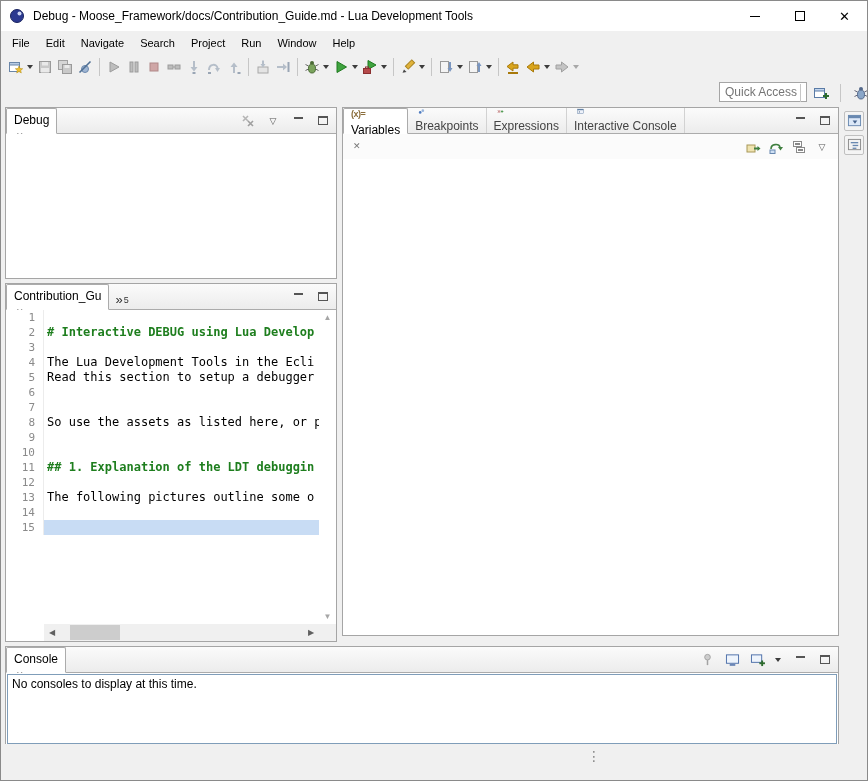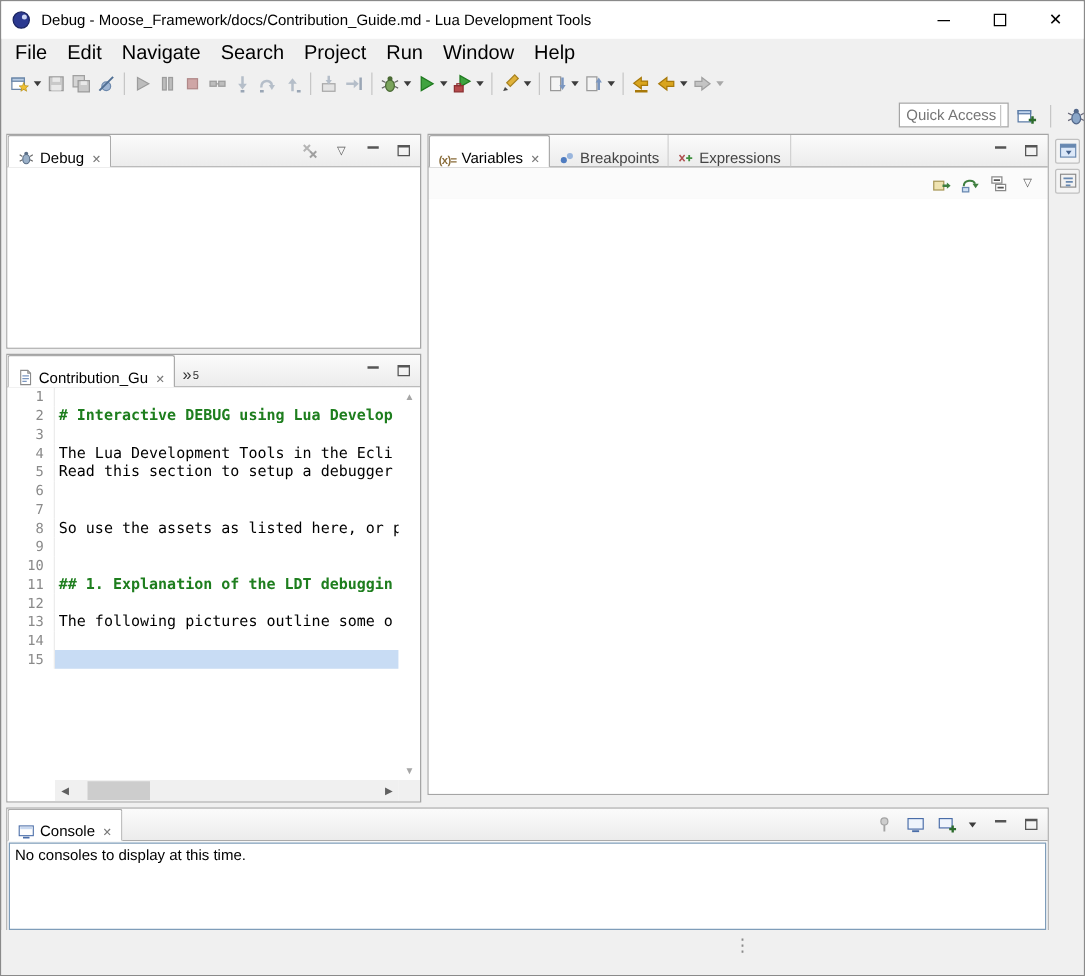--- a/index.html
+++ b/index.html
@@ -11,39 +11,39 @@
   .titlebar { position:absolute; left:0; top:0; width:100%; height:30px; background:#ffffff; display:flex; align-items:center; }
   .app-icon { margin:0 8px; width:16px; height:16px; flex:none; }
   .title-text { font-size:12px; color:#000; white-space:nowrap; }
   .win-controls { position:absolute; right:0; top:0; height:30px; display:flex; }
   .win-btn { width:45px; height:30px; display:flex; align-items:center; justify-content:center; font-size:13px; cursor:default; }
   .glyph-min { width:10px; height:1px; background:#000; }
   .glyph-max { width:10px; height:10px; border:1px solid #000; }
 
   
   .menubar { position:absolute; top:30px; left:0; width:100%; height:23px; display:flex; align-items:center; padding-left:3px; }
-  .menu-item { padding:3px 8px; font-size:16px; }
+  .menu-item { padding:3px 8px; font-size:11px; }
 
   
   .toolbar1 { position:absolute; top:53px; left:0; width:100%; height:26px; display:flex; align-items:center; padding-left:5px; }
   .tbtn { height:22px; min-width:20px; display:flex; align-items:center; justify-content:center; padding:0 1px; border:1px solid transparent; }
   .dd { margin:0 2px 0 1px; width:0; height:0; border-left:3px solid transparent; border-right:3px solid transparent; border-top:4px solid #3c3c3c; }
   .dd.dis { border-top-color:#a8a8a8; }
   .tsep { width:1px; height:18px; background:#c6c6c6; margin:0 4px; flex:none; }
   .toolbar2 { position:absolute; top:79px; left:0; width:100%; height:25px;margin-left:40px; }
   .qa-cluster { position:absolute; right:100px; top:2px; display:flex; align-items:center; }
   .qa-input { width:88px; height:20px; border:1px solid #a5a5a5; font-size:12px; padding:1px 5px; background:#fff; color:#333; font-family:"Liberation Sans",sans-serif; }
   .persp-cluster { position:absolute; right:6px; top:1px; display:flex; align-items:center; gap:3px; height:24px; }
   .pbtn { width:25px; height:22px; display:flex; align-items:center; justify-content:center; border:1px solid transparent; }
   .pbtn.active { background:#d6e6f8; border:1px solid #7aa2d4; border-radius:2px; }
 
   
   .panel { position:absolute; background:#f0f0f0; border:1px solid #a5a5a5; display:flex; flex-direction:column; }
   .tabrow { height:26px; display:flex; align-items:flex-end; border-bottom:1px solid #ababab; background:linear-gradient(#fbfbfb,#ececec); position:relative; flex:none; }
-  .tab { height:25px; display:flex; align-items:flex-end; gap:4px; padding:0 7px; color:#444; border-right:1px solid #d2d2d2; font-size:12px; white-space:nowrap; }
+  .tab { height:25px; display:flex; align-items:flex-start; gap:4px; padding:0 7px; color:#444; border-right:1px solid #d2d2d2; font-size:12px; white-space:nowrap;flex-direction:column; }
   .tab.selected { background:#fff; color:#000; border:1px solid #ababab; border-bottom:1px solid #fff; margin-bottom:-1px; height:26px; border-radius:2px 2px 0 0; }
   .tab-close { font-size:9px; color:#777; margin-left:2px; }
   .panel-controls { position:absolute; right:5px; top:5px; display:flex; gap:9px; align-items:center; }
   .pc-btn { width:16px; height:15px; display:flex; align-items:center; justify-content:center; color:#555; font-size:9px; }
   .ico-min2 { width:9px; height:2px; background:#555; margin-top:-6px; }
   .ico-max { width:10px; height:9px; border:1px solid #555; border-top:2px solid #555; }
   .panel-body { flex:1; background:#fff; position:relative; overflow:hidden; }
   .overflow-chevron { display:flex; align-items:flex-end; padding:0 6px 4px 6px; color:#333; }
   .overflow-chevron .chev { font-size:13px; line-height:10px; }
   .overflow-chevron .cnt { font-size:9px; margin-left:1px; }
@@ -459,20 +459,28 @@
         <span>Breakpoints</span>
       </div>
       <div class="tab">
         <svg width="13" height="13" viewBox="0 0 16 16">
             <path d="M2 5 L7 11 M7 5 L2 11" stroke="#b05050" stroke-width="1.5"></path>
             <line x1="11.5" y1="5" x2="11.5" y2="11" stroke="#3f8f3f" stroke-width="1.8"></line>
             <line x1="8.5" y1="8" x2="14.5" y2="8" stroke="#3f8f3f" stroke-width="1.8"></line>
           </svg>
         <span>Expressions</span>
       </div>
+      <div class="tab">
+        <svg width="13" height="13" viewBox="0 0 16 16">
+            <rect x="1.5" y="2.5" width="13" height="10" fill="#eef2fa" stroke="#5a7aa0"></rect>
+            <rect x="1.5" y="2.5" width="13" height="2.5" fill="#5a7aa0"></rect>
+            <path d="M4 7 L6.5 9 L4 11" fill="none" stroke="#3c5878" stroke-width="1.3"></path>
+          </svg>
+        <span>Interactive Console</span>
+      </div>
       <div class="panel-controls">
         <div class="pc-btn">
             <span class="ico-min2"></span>
           </div>
         <div class="pc-btn">
             <span class="ico-max"></span>
           </div>
       </div>
     </div>
     <div class="view-toolbar">

